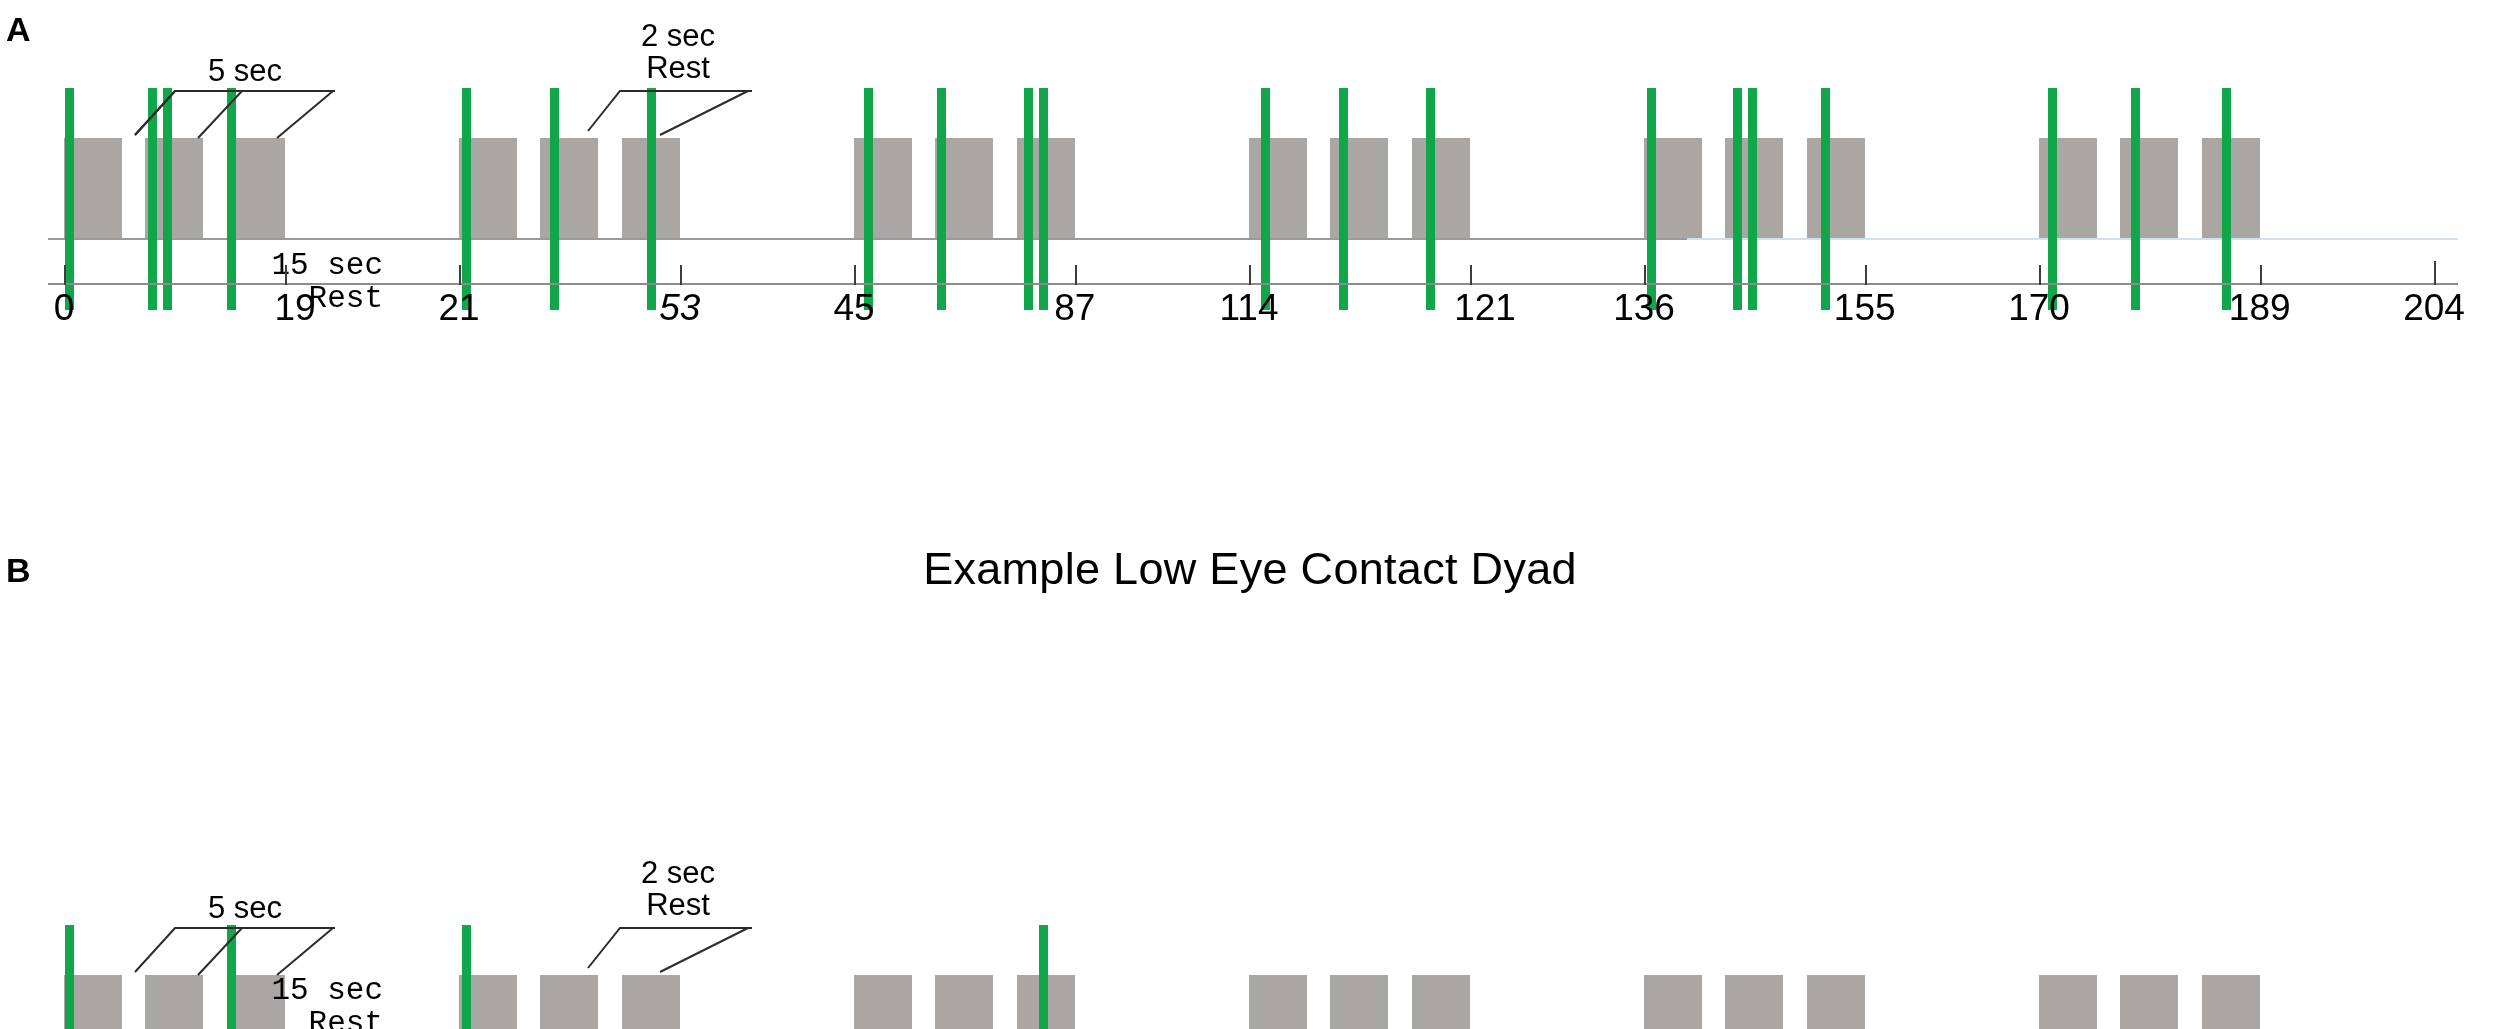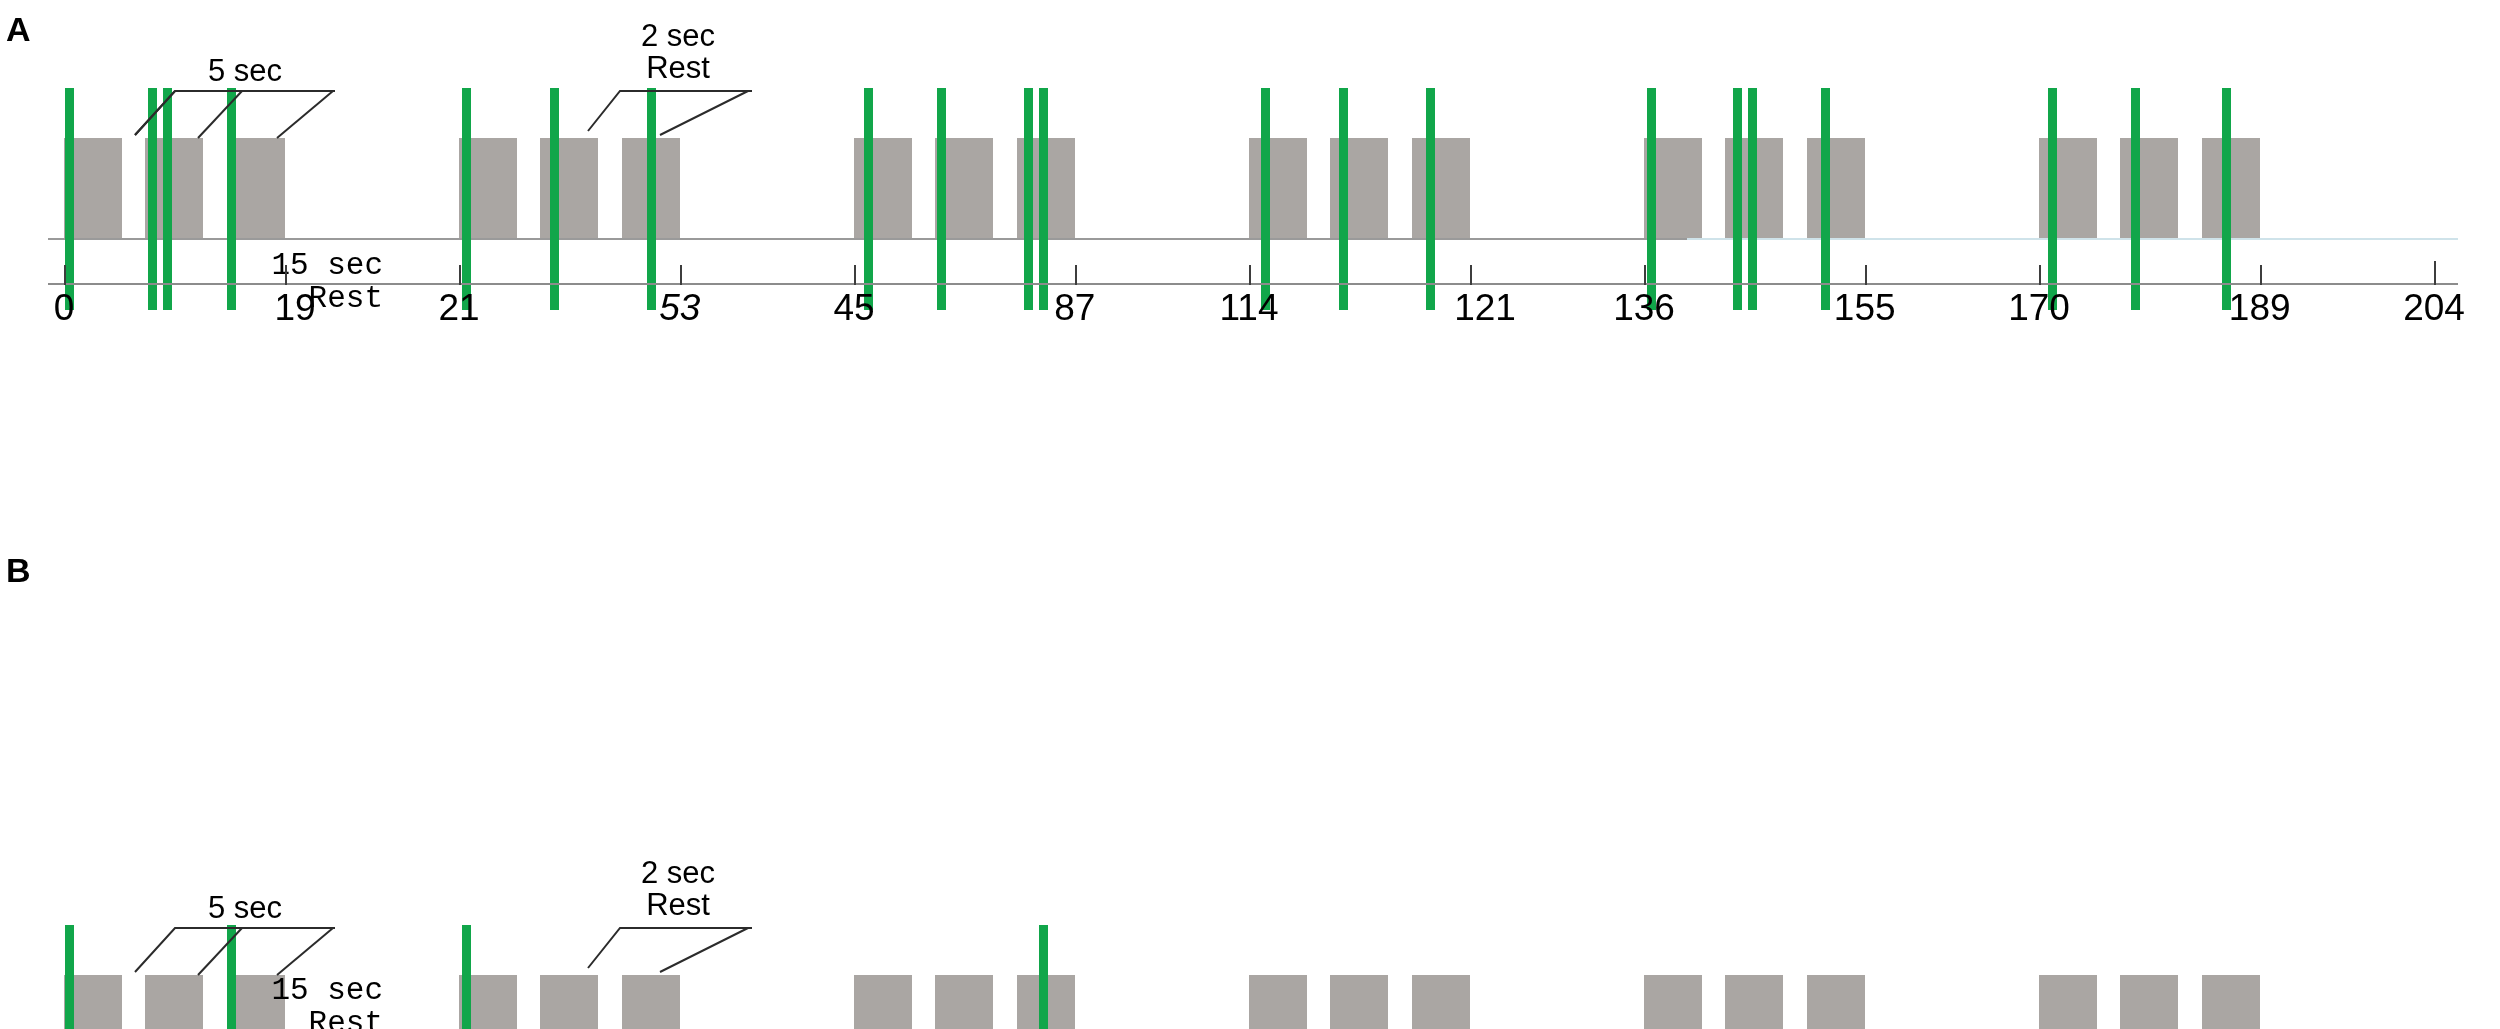--- a/index.html
+++ b/index.html
@@ -146,20 +146,21 @@
         <div class="ticklabel" style="left: 2039px;">170</div>
         <div class="tick" style="left: 2259.74px;"></div>
         <div class="ticklabel" style="left: 2259.74px;">189</div>
         <div class="tick end" style="left: 2434px;"></div>
         <div class="ticklabel" style="left: 2434px;">204</div>
       </div>
   </div>
 
   <div class="panel" id="panel-b">
     <div class="panel-letter">B</div>
+    <div class="panel-title">Example Low Eye Contact Dyad</div>
 
     <div class="plot" id="plot-b">
 
     <div class="bar" style="left: 64px; width: 58.0882px; height: 100px; bottom: 2px; top: 8px; background: rgb(170, 166, 163);"></div>
         <div class="bar" style="left: 145.324px; width: 58.0882px; height: 100px; bottom: 2px; top: 8px; background: rgb(170, 166, 163);"></div>
         <div class="bar" style="left: 226.647px; width: 58.0882px; height: 100px; bottom: 2px; top: 8px; background: rgb(170, 166, 163);"></div>
         <div class="bar" style="left: 459px; width: 58.0882px; height: 100px; bottom: 2px; top: 8px; background: rgb(170, 166, 163);"></div>
         <div class="bar" style="left: 540.324px; width: 58.0882px; height: 100px; bottom: 2px; top: 8px; background: rgb(170, 166, 163);"></div>
         <div class="bar" style="left: 621.647px; width: 58.0882px; height: 100px; bottom: 2px; top: 8px; background: rgb(170, 166, 163);"></div>
         <div class="bar" style="left: 854px; width: 58.0882px; height: 100px; bottom: 2px; top: 8px; background: rgb(170, 166, 163);"></div>

